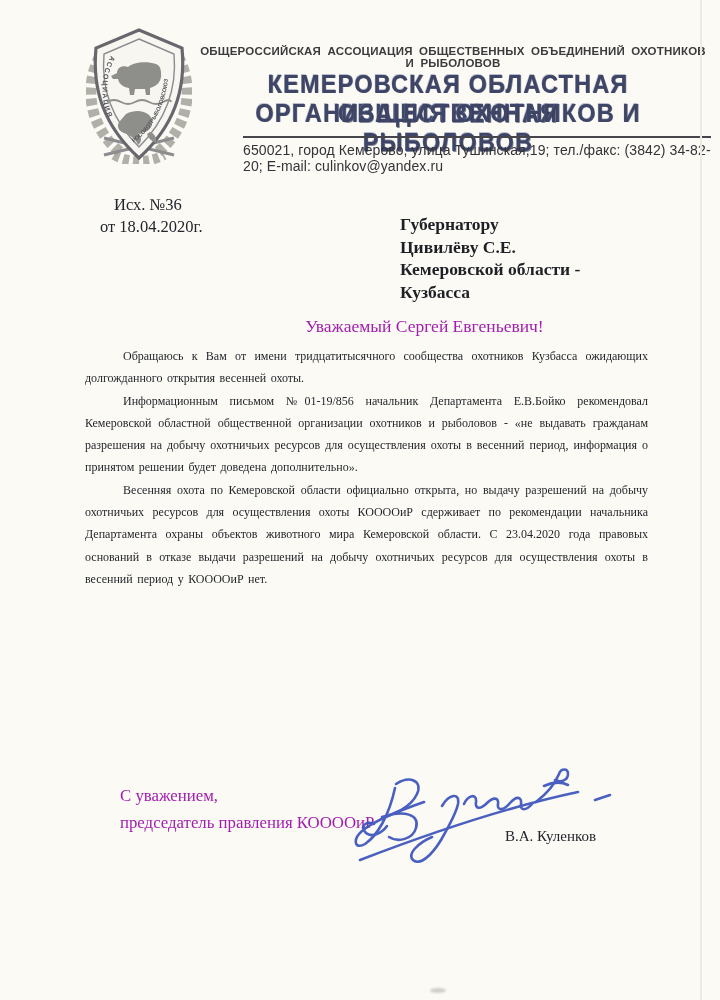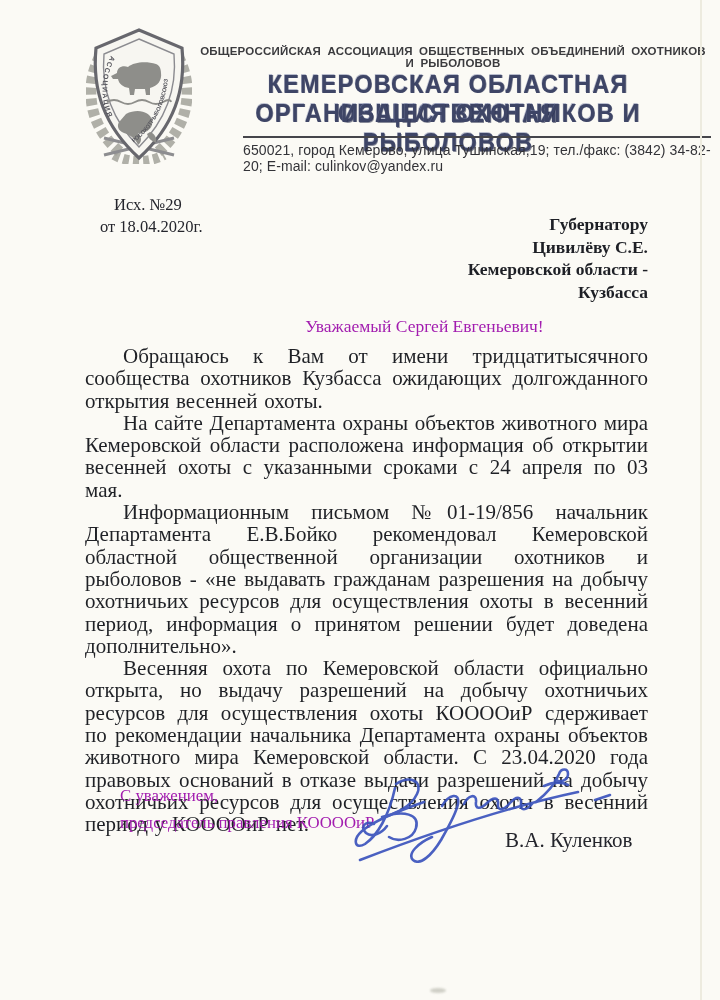--- a/index.html
+++ b/index.html
@@ -41,41 +41,41 @@
     font-size:14px;color:#333338;letter-spacing:.1px;
   }
 
   
   .ref-block{position:absolute;left:100px;top:194px;font-size:16.5px;line-height:22px;color:#24252c;}
   .ref-block .ref-no{padding-left:14px;}
 
   
   .addressee{
     position:absolute;left:400px;top:213px;width:248px;
-    text-align:right;font-weight:bold;font-size:17.5px;line-height:22.5px;color:#1e2026;
+    font-weight:bold;font-size:17.5px;line-height:22.5px;color:#1e2026;
   }
 
   
   .salutation{
     position:absolute;left:85px;top:316px;width:563px;
     text-align:center;padding-left:58px;box-sizing:content-box;
     font-size:17.5px;color:#a21caf;
   }
 
   
   .body-text{
     position:absolute;left:85px;top:345px;width:563px;
-    font-size:21px;line-height:22.3px;color:#1f2126;
+    font-size:12px;line-height:22.3px;color:#1f2126;
     text-align:justify;
   }
   .body-text p{margin:0;text-indent:38px;word-spacing:1.5px;}
 
   
   .closing{position:absolute;left:120px;top:782px;font-size:16.8px;line-height:27px;color:#a21caf;}
-  .signer-name{position:absolute;left:505px;top:828px;font-size:21px;color:#24252c;}
+  .signer-name{position:absolute;left:505px;top:828px;font-size:15px;color:#24252c;}
   .signature{position:absolute;left:350px;top:760px;width:270px;height:128px;}
 </style>
 </head>
 <body>
 
 <div class="page">
 
   <svg class="emblem" viewBox="0 0 106 138" aria-hidden="true">
     <defs>
       <path id="arcL" d="M27,26 C13,48 12,80 30,106" fill="none"></path>
@@ -110,35 +110,34 @@
     </text>
   </svg>
 
   <div class="assoc-line">ОБЩЕРОССИЙСКАЯ АССОЦИАЦИЯ ОБЩЕСТВЕННЫХ ОБЪЕДИНЕНИЙ ОХОТНИКОВ И РЫБОЛОВОВ</div>
   <div class="org-line org-line1">КЕМЕРОВСКАЯ ОБЛАСТНАЯ ОБЩЕСТВЕННАЯ</div>
   <div class="org-line org-line2">ОРГАНИЗАЦИЯ ОХОТНИКОВ И РЫБОЛОВОВ</div>
   <div class="head-rule"></div>
   <div class="contact-line">650021, город Кемерово, улица Тушинская,19; тел./факс: (3842) 34-82-20; E-mail: culinkov@yandex.ru</div>
 
   <div class="ref-block">
-    <div class="ref-no">Исх. №29</div>
+    <div class="ref-no">Исх. №36</div>
     <div class="ref-date">от 18.04.2020г.</div>
   </div>
 
   <div class="addressee">
     <div>Губернатору</div>
     <div>Цивилёву С.Е.</div>
     <div>Кемеровской области - Кузбасса</div>
   </div>
 
   <div class="salutation">Уважаемый Сергей Евгеньевич!</div>
 
   <div class="body-text">
     <p>Обращаюсь к Вам от имени тридцатитысячного сообщества охотников Кузбасса ожидающих долгожданного открытия весенней охоты.</p>
-    <p>На сайте Департамента охраны объектов животного мира Кемеровской области расположена информация об открытии весенней охоты с указанными сроками с 24 апреля по 03 мая.</p>
     <p>Информационным письмом №01-19/856 начальник Департамента Е.В.Бойко рекомендовал Кемеровской областной общественной организации охотников и рыболовов - «не выдавать гражданам разрешения на добычу охотничьих ресурсов для осуществления охоты в весенний период, информация о принятом решении будет доведена дополнительно».</p>
     <p>Весенняя охота по Кемеровской области официально открыта, но выдачу разрешений на добычу охотничьих ресурсов для осуществления охоты КООООиР сдерживает по рекомендации начальника Департамента охраны объектов животного мира Кемеровской области. С 23.04.2020 года правовых оснований в отказе выдачи разрешений на добычу охотничьих ресурсов для осуществления охоты в весенний период у КООООиР нет.</p>
   </div>
 
   <div class="closing">
     <div>С уважением,</div>
     <div>председатель правления КООООиР</div>
   </div>
 
   <svg class="signature" viewBox="0 0 270 128" aria-hidden="true">

